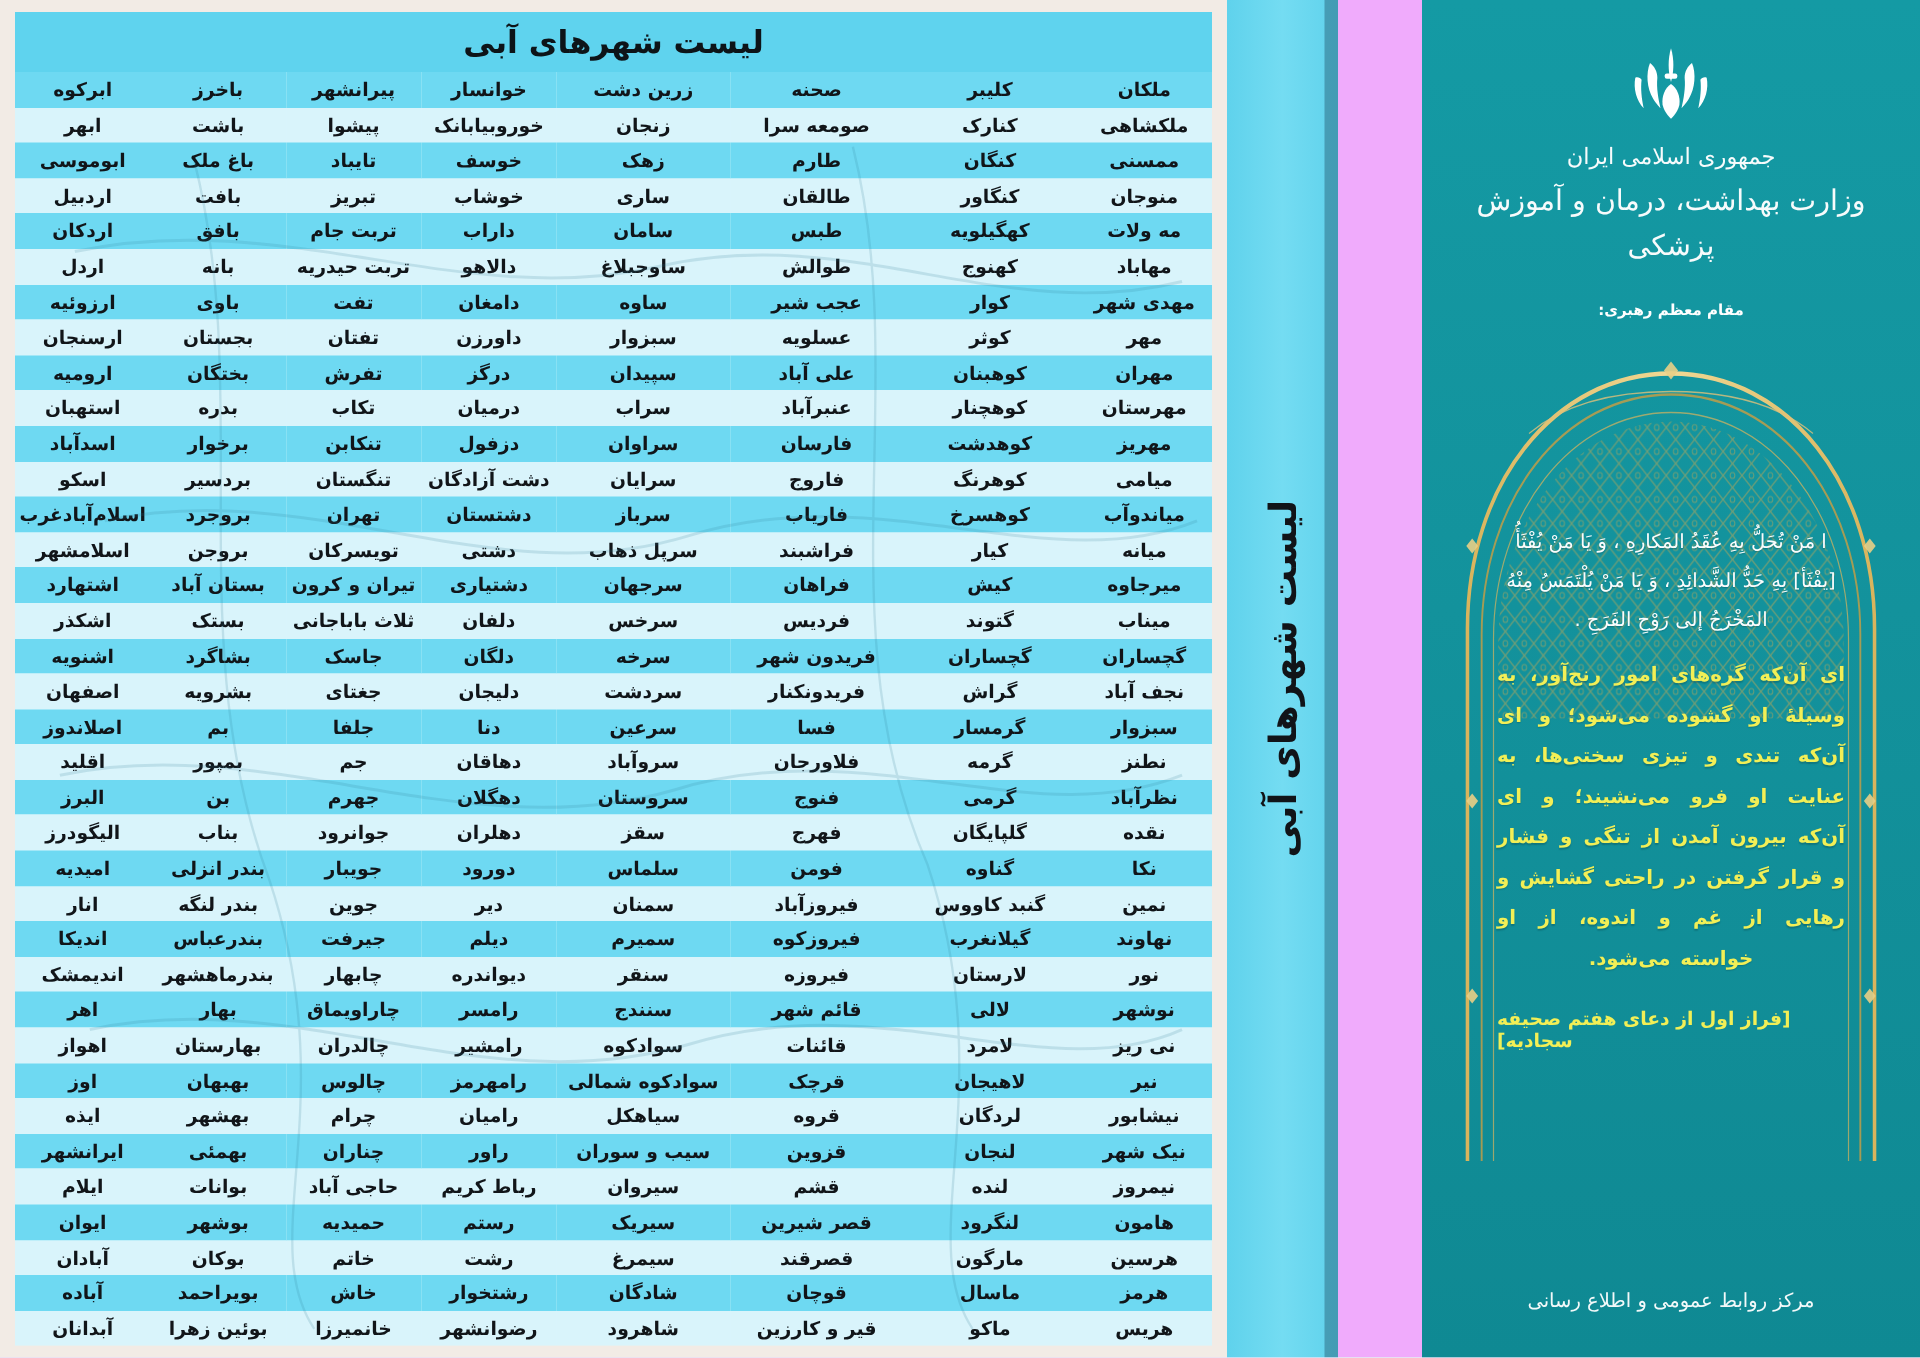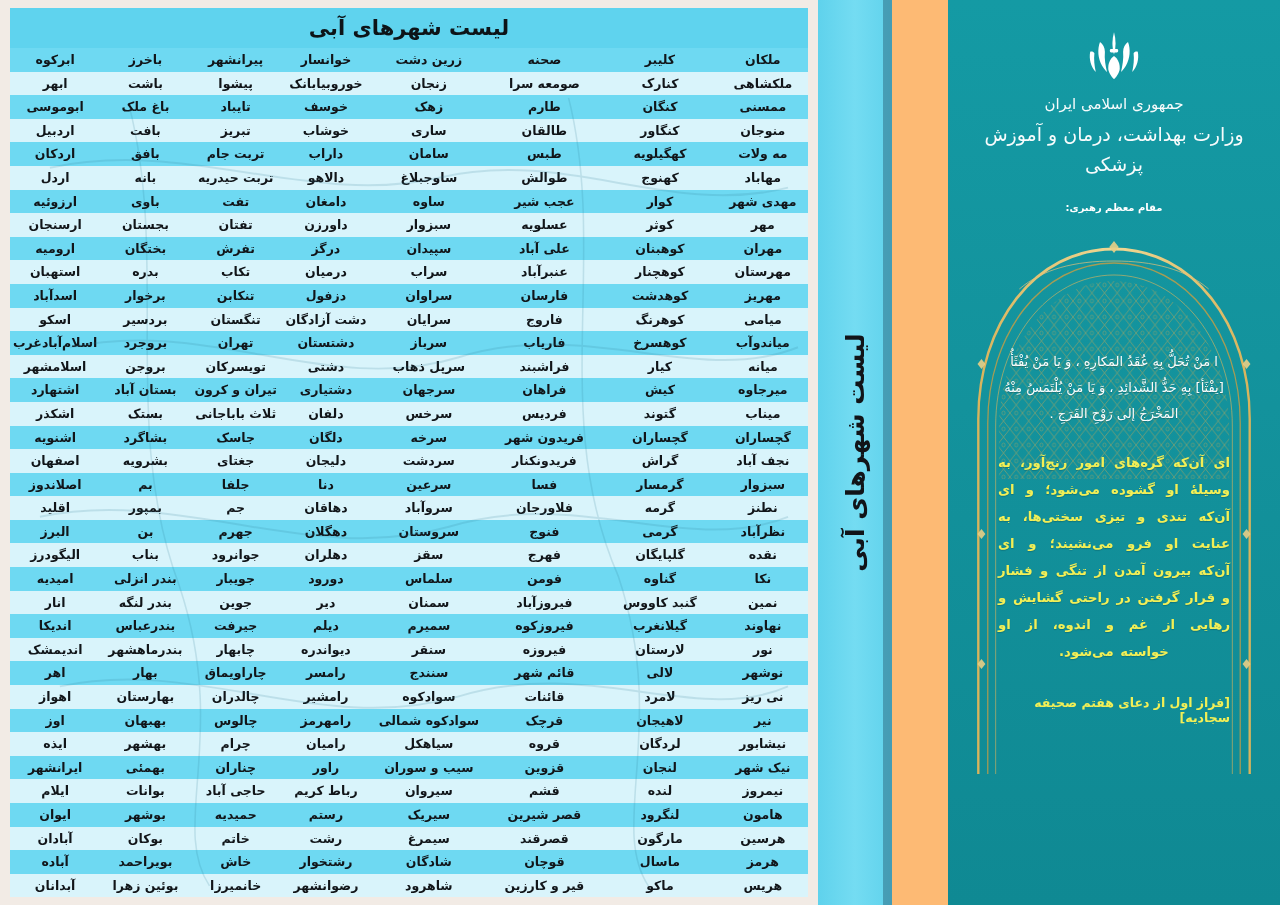--- a/index.html
+++ b/index.html
@@ -5,21 +5,21 @@
   html,body{margin:0;padding:0;}
   body{
     width:1280px;height:905px;
     background:#f3ece6;
     font-family:"DejaVu Sans","Liberation Sans",sans-serif;
     overflow:hidden;
   }
   #page{
     position:relative;width:1280px;height:905px;
     display:flex;flex-direction:row;
-    background:#fdba74;
+    background:#f0abfc;
   }
 
   
   .teal-panel{
     position:absolute;top:0;right:0;
     width:332px;height:905px;
     background:#17959f;
     background:linear-gradient(180deg,#149aa4 0%,#13929c 45%,#0f8993 100%);
     color:#ffffff;
     text-align:center;
@@ -67,21 +67,21 @@
   .arch-wrap{
     position:relative;
     margin:16px 10px 0 10px;
     height:545px;
   }
   .arch-svg{position:absolute;inset:0;width:100%;height:100%;}
   .arch-content{
     position:absolute;
     top:120px;left:26px;right:26px;bottom:40px;
     display:flex;flex-direction:column;
-    gap:14px;
+    gap:2px;
   }
   .arabic-dua{
     font-size:13px;
     line-height:2.0;
     color:#ffffff;
     text-align:center;
     direction:rtl;
     text-shadow:0 1px 1px rgba(0,0,0,.2);
     opacity:.98;
   }
@@ -95,21 +95,21 @@
     text-align-last:center;
     direction:rtl;
     word-spacing:2px;
     text-shadow:0 1px 1px rgba(0,0,0,.18);
   }
   .dua-source{
     margin-top:16px;
     font-size:12.5px;
     font-weight:bold;
     color:#f2ef56;
-    text-align:right;
+    text-align:left;
   }
   .pr-center{
     position:absolute;
     bottom:30px;left:0;right:0;
     text-align:center;
     font-size:13px;
     color:#ffffff;
     opacity:.95;
   }
 
@@ -580,15 +580,16 @@
         </g>
       </svg>
 
       <div class="arch-content">
         <div class="arabic-dua">ا مَنْ تُحَلُّ بِهِ عُقَدُ المَکارِهِ ، وَ یَا مَنْ یُفْثَأُ [یفْثَأ] بِهِ حَدُّ الشَّدائِدِ ، وَ یَا مَنْ یُلْتَمَسُ مِنْهُ المَخْرَجُ إلى رَوْحِ الفَرَجِ .</div>
         <div class="persian-dua">ای آن‌که گره‌های امور رنج‌آور، به وسیلهٔ او گشوده می‌شود؛ و ای آن‌که تندی و تیزی سختی‌ها، به عنایت او فرو می‌نشیند؛ و ای آن‌که بیرون آمدن از تنگی و فشار و قرار گرفتن در راحتی گشایش و رهایی از غم و اندوه، از او خواسته می‌شود.</div>
         <div class="dua-source">[فراز اول از دعای هفتم صحیفه سجادیه]</div>
       </div>
     </div>
 
+    <div class="pr-center">مرکز روابط عمومی و اطلاع رسانی</div>
   </div>
 
 </div>
 
 </body></html>

